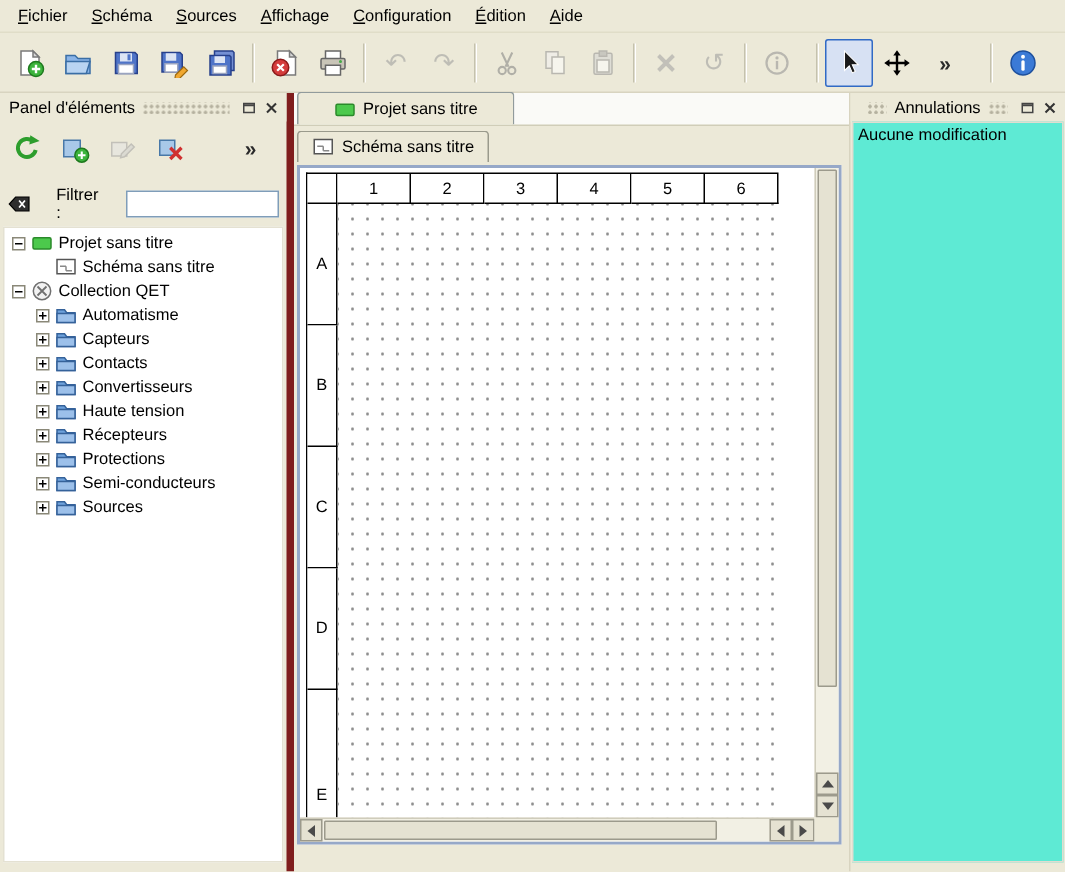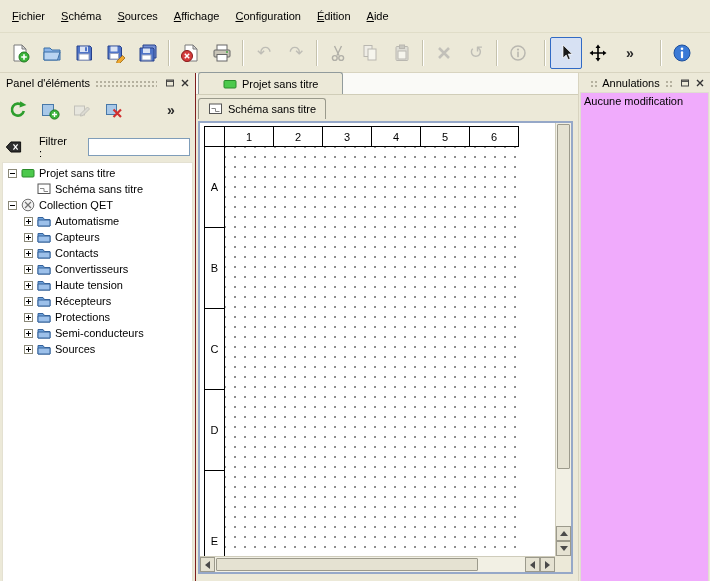--- a/index.html
+++ b/index.html
@@ -4,21 +4,21 @@
 <style>
   * { margin:0; padding:0; box-sizing:border-box; }
   html,body { width:710px; height:581px; }
   body {
     font-family:"Liberation Sans", sans-serif;
     font-size:11px; color:#000;
     background:#ece9d8; overflow:hidden; position:relative;
   }
 
   
-  .menubar { height:33px; display:flex; align-items:center; padding-left:4px;
+  .menubar { height:22px; display:flex; align-items:center; padding-left:4px;
              background:#ece9d8; border-bottom:1px solid #e0ddc8; }
   .menu-item { display:inline-block; padding:3px 8px; cursor:default; }
   .menu-item::first-letter { text-decoration:underline; }
 
   
   .toolbar { height:40px; display:flex; align-items:center; padding:0 4px;
              background:#ece9d8; border-bottom:1px solid #d8d4c0; }
   .tbtn { width:32px; height:32px; display:flex; align-items:center; justify-content:center;
           border:1px solid transparent; border-radius:2px; }
   .tbtn.disabled { opacity:.55; filter:grayscale(1); }
@@ -36,21 +36,21 @@
   .dock-titlebar { height:19px; display:flex; align-items:center; padding:0 3px 0 6px;
                    background:#ece9d8; }
   .grip { flex:1; height:8px; margin:0 5px; align-self:center;
           background-image:radial-gradient(#b5b19f 1px, transparent 1.3px);
           background-size:4px 4px; background-position:0 1px; }
   .dockbtn { width:14px; height:14px; display:flex; align-items:center; justify-content:center;
              border:1px solid transparent; margin-left:1px; }
 
   
   .left-dock { width:196px; display:flex; flex-direction:column;
-               border-right:1px solid #7f1d1d;justify-content:center; }
+               border-right:5px solid #7f1d1d;justify-content:center; }
   .panel-toolbar { height:36px; display:flex; align-items:center; gap:4px; padding:2px 4px; }
   .pbtn { width:28px; height:28px; display:flex; align-items:center; justify-content:center;
           border:1px solid transparent; border-radius:2px; }
   .pbtn.disabled { opacity:.55; filter:grayscale(1); }
   .panel-more { margin-left:auto; margin-right:6px; }
 
   .filter-row { display:flex; align-items:center; gap:17px; padding:0 5px; margin-top:9px; height:20px; }
   .filter-input { width:102px; height:18px; border:1px solid #7f9db9; background:#fff;
                   font-family:"Liberation Sans",sans-serif; font-size:11px; padding:0 2px; }
 
@@ -113,23 +113,23 @@
   .htrack { flex:1; position:relative; }
   .hthumb { position:absolute; left:1px; top:1px; bottom:1px; width:262px;
             background:#e5e2d2; border:1px solid #9c9a8c; border-radius:1px; }
   .scorner { position:absolute; right:0; bottom:0; width:16px; height:16px; background:#ece9d8; }
   .tri-up    { width:0; height:0; border-left:4px solid transparent; border-right:4px solid transparent; border-bottom:5px solid #4a4a4a; }
   .tri-down  { width:0; height:0; border-left:4px solid transparent; border-right:4px solid transparent; border-top:5px solid #4a4a4a; }
   .tri-left  { width:0; height:0; border-top:4px solid transparent; border-bottom:4px solid transparent; border-right:5px solid #4a4a4a; }
   .tri-right { width:0; height:0; border-top:4px solid transparent; border-bottom:4px solid transparent; border-left:5px solid #4a4a4a; }
 
   
-  .right-dock { width:132px; display:flex; flex-direction:column;
+  .right-dock { width:144px; display:flex; flex-direction:column;
                 border-left:1px solid #d8d4c0; }
-  .undo-list { flex:1; background:#f0abfc; margin:0 1px 6px 1px; border:1px solid #e0ddd0;
+  .undo-list { flex:1; background:#5eead4; margin:0 1px 6px 1px; border:1px solid #e0ddd0;
                padding:2px 3px; }
 </style>
 </head>
 <body>
 
 <div class="menubar">
   <span class="menu-item">Fichier</span>
   <span class="menu-item">Schéma</span>
   <span class="menu-item">Sources</span>
   <span class="menu-item">Affichage</span>

